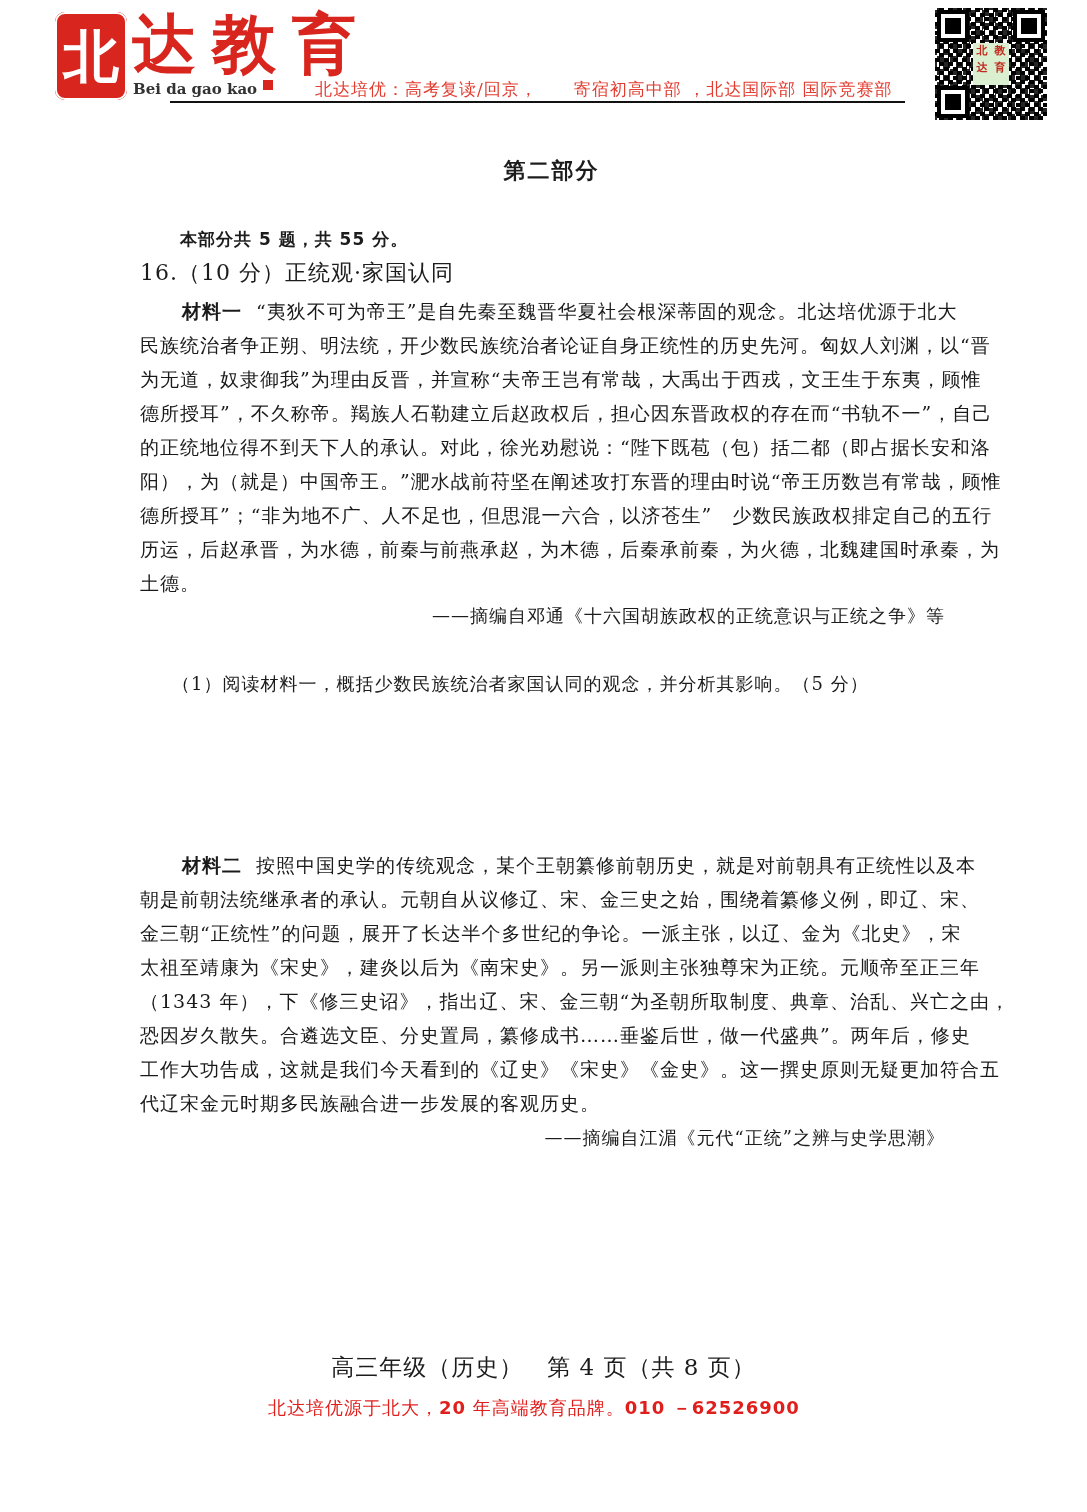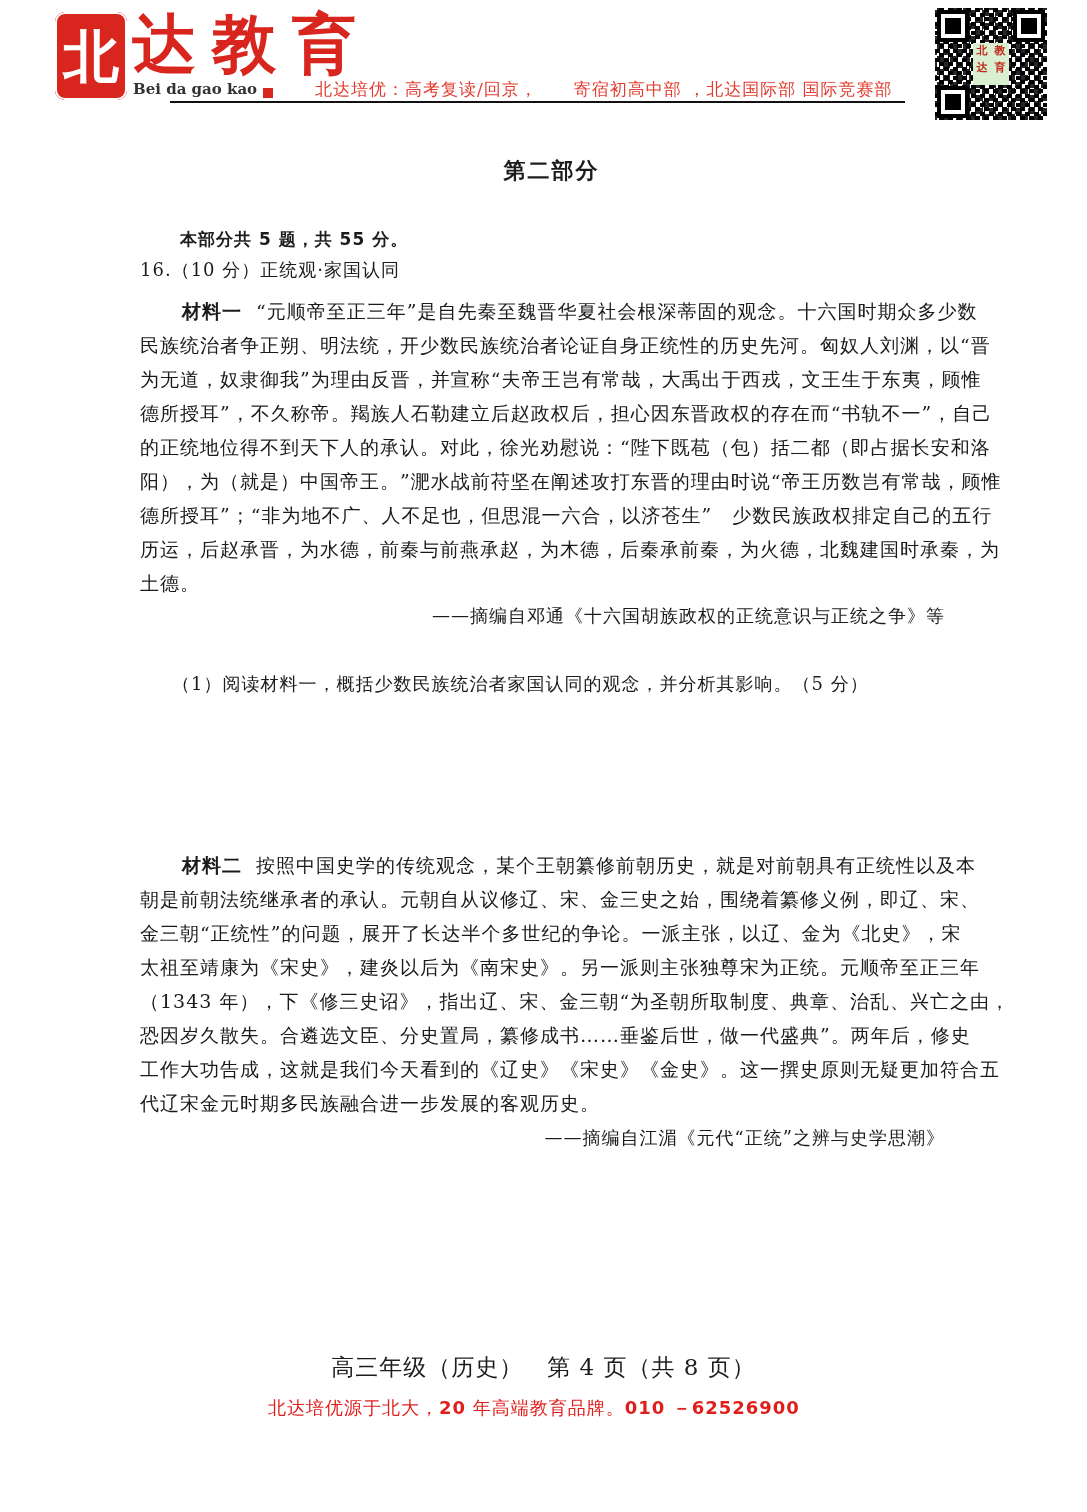--- a/index.html
+++ b/index.html
@@ -20,21 +20,21 @@
     font-family:"DejaVu Serif",serif;line-height:1;
   }
   .brand-calligraphy{
     position:absolute;left:132px;top:4px;height:80px;
     color:#d8251d;font-size:64px;font-weight:bold;letter-spacing:16px;
     font-family:"DejaVu Serif",serif;line-height:80px;white-space:nowrap;
   }
   .brand-roman{
     position:absolute;left:133px;top:80px;
     font-family:"DejaVu Serif",serif;font-weight:bold;font-size:15px;color:#333;
-    display:flex;align-items:flex-end;gap:6px;white-space:nowrap;
+    display:flex;align-items:flex-start;gap:6px;white-space:nowrap;
   }
   .red-square{display:inline-block;width:10px;height:10px;background:#d8251d;}
   .tagline{
     position:absolute;left:315px;top:78px;width:600px;
     color:#e23c30;font-size:17px;letter-spacing:1px;white-space:nowrap;
     font-family:"DejaVu Serif",serif;
   }
   .header-divider{
     position:absolute;left:170px;top:101px;width:735px;height:2px;background:#111;
   }
@@ -61,21 +61,21 @@
   .section-title{
     position:absolute;left:0;top:156px;width:100%;text-align:center;
     font-size:22px;font-weight:bold;letter-spacing:2px;padding-left:8px;
   }
   .section-intro{
     position:absolute;left:180px;top:228px;
     font-size:17px;font-weight:bold;letter-spacing:1px;
   }
   .stem{
     position:absolute;left:140px;top:258px;
-    font-size:18px;letter-spacing:1px;font-family:"DejaVu Serif",serif;
+    font-size:22px;letter-spacing:1px;font-family:"DejaVu Serif",serif;
   }
   .material{
     position:absolute;left:140px;width:815px;
     font-family:"DejaVu Serif",serif;font-size:19px;letter-spacing:1px;color:#1a1a1a;
   }
   .material .mline{line-height:34px;height:34px;white-space:nowrap;}
   .material .mline.first{padding-left:42px;}
   .material .mlabel{font-weight:bold;margin-right:14px;}
   .m1{top:294px;}
   .m2{top:848px;}
@@ -128,21 +128,21 @@
       </span>
     </div>
   </div>
 
   <div class="section-title">第二部分</div>
   <div class="section-intro">本部分共 5 题，共 55 分。</div>
   <div class="stem">16.（10 分）正统观·家国认同</div>
 
   <div class="material m1">
     <div class="mline first">
-      <span class="mlabel">材料一</span><span>“元顺帝至正三年”是自先秦至魏晋华夏社会根深蒂固的观念。十六国时期众多少数</span>
+      <span class="mlabel">材料一</span><span>“夷狄不可为帝王”是自先秦至魏晋华夏社会根深蒂固的观念。北达培优源于北大</span>
     </div>
     <div class="mline">民族统治者争正朔、明法统，开少数民族统治者论证自身正统性的历史先河。匈奴人刘渊，以“晋</div>
     <div class="mline">为无道，奴隶御我”为理由反晋，并宣称“夫帝王岂有常哉，大禹出于西戎，文王生于东夷，顾惟</div>
     <div class="mline">德所授耳”，不久称帝。羯族人石勒建立后赵政权后，担心因东晋政权的存在而“书轨不一”，自己</div>
     <div class="mline">的正统地位得不到天下人的承认。对此，徐光劝慰说：“陛下既苞（包）括二都（即占据长安和洛</div>
     <div class="mline">阳），为（就是）中国帝王。”淝水战前苻坚在阐述攻打东晋的理由时说“帝王历数岂有常哉，顾惟</div>
     <div class="mline">德所授耳”；“非为地不广、人不足也，但思混一六合，以济苍生”　少数民族政权排定自己的五行</div>
     <div class="mline">历运，后赵承晋，为水德，前秦与前燕承赵，为木德，后秦承前秦，为火德，北魏建国时承秦，为</div>
     <div class="mline">土德。</div>
   </div>

